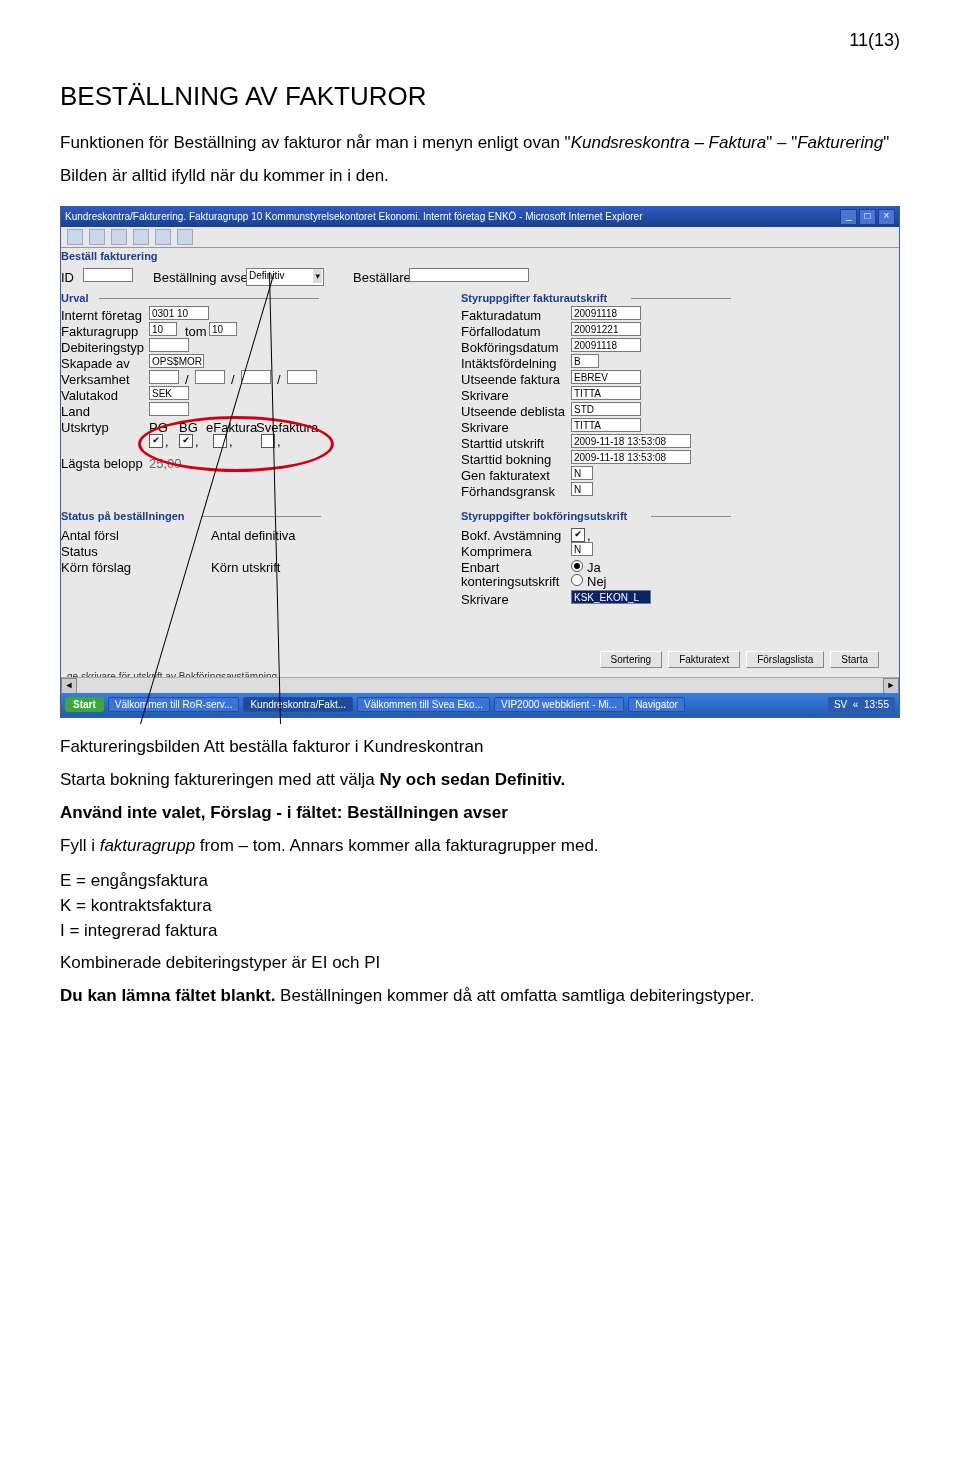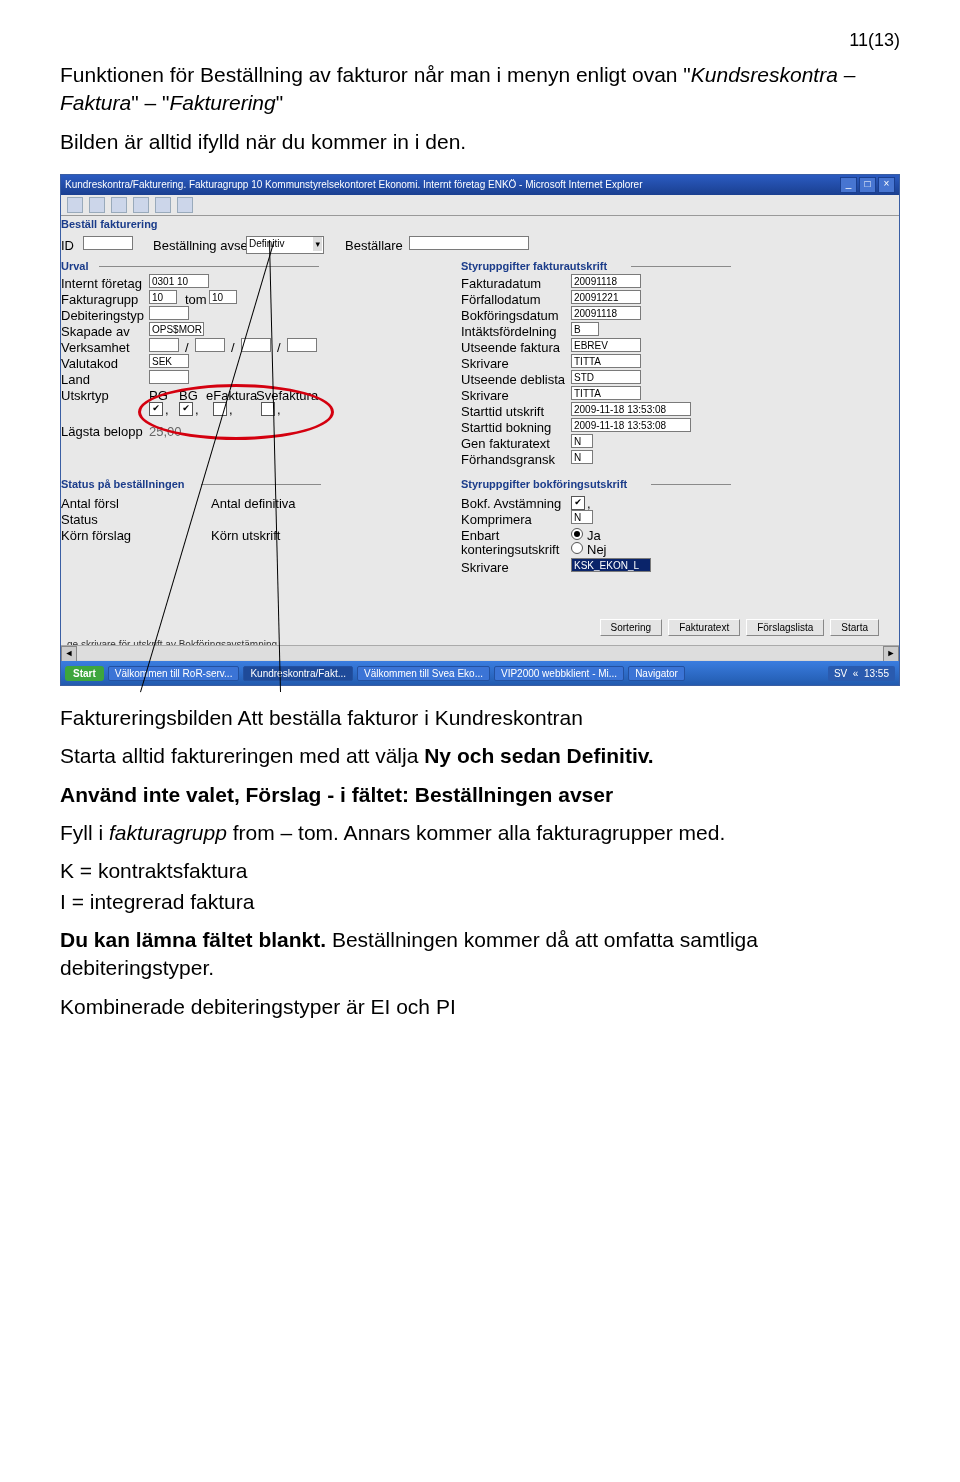--- a/index.html
+++ b/index.html
@@ -1,19 +1,19 @@
 <!DOCTYPE html>
 <html><head>
 <meta charset="utf-8">
 <style>
 html,body{margin:0;padding:0;font-family:Arial,Helvetica,sans-serif;background:#fff;color:#000}
 .page{width:960px;min-height:1482px;margin:0 auto;position:relative;padding:30px 60px 40px 60px;box-sizing:border-box}
 .page-num{text-align:right;font-size:18px}
 h1{font-size:26px;font-weight:normal;margin:30px 0 20px 0}
-p{font-size:21px;line-height:1.35;margin:10px 0}
+p{font-size:17px;line-height:1.35;margin:10px 0}
 .bold{font-weight:bold}
 .italic{font-style:italic}
 .screenshot{position:relative;width:840px;height:512px;margin:18px 0}
 .win{position:absolute;inset:0;border:1px solid #3a5ea3;background:#d6d6d6;font-size:10px;font-family:Tahoma,Arial,sans-serif}
 .titlebar{background:linear-gradient(#2b5bc1,#1a3f90);color:#fff;height:20px;line-height:20px;padding:0 4px;display:flex;justify-content:space-between;align-items:center}
 .titlebar .btns{display:flex;gap:2px}
 .titlebar .wb{width:15px;height:14px;background:#4775d1;border:1px solid #1a3f90;color:#fff;text-align:center;line-height:12px;font-size:10px}
 .toolbar{background:#e8e8e8;border-bottom:1px solid #999;height:20px;display:flex;align-items:center;gap:6px;padding:0 6px}
 .toolbar .tb{width:14px;height:14px;background:#ccd6ea;border:1px solid #9ab}
 .formarea{background:#e8e8e8;position:relative;height:440px;padding:4px 8px 0 8px}
@@ -42,20 +42,21 @@
 
 .anno-line{position:absolute;background:#000;height:1px;transform-origin:0 0}
 .ellipse{position:absolute;border:3px solid #d4000f;border-radius:50%}
 </style>
 </head>
 <body>
 
 <div class="page">
   <div class="page-num">11(13)</div>
 
+  <h1>BESTÄLLNING AV FAKTUROR</h1>
 
   <p>
     <span>Funktionen för Beställning av fakturor når man i menyn enligt ovan  "</span><span class="italic">Kundsreskontra – Faktura</span><span>" – "</span><span class="italic">Fakturering</span><span>"</span>
   </p>
   <p>Bilden är alltid ifylld när du kommer in i den.</p>
 
   <div class="screenshot">
     <div class="win">
 
       <div class="titlebar">
@@ -79,21 +80,21 @@
       <div class="formarea">
 
         <div class="sectitle" style="left:0;top:2px">Beställ fakturering</div>
 
         <span class="lbl" style="left:0;top:22px">ID</span>
         <div class="fld" style="left:22px;top:20px;width:50px"></div>
 
         <span class="lbl" style="left:92px;top:22px">Beställning avser</span>
         <div class="sel" style="left:185px;top:20px;width:72px">Definitiv</div>
 
-        <span class="lbl" style="left:284px;top:22px">Beställare</span>
+        <span class="lbl" style="left:292px;top:22px">Beställare</span>
         <div class="fld" style="left:348px;top:20px;width:120px"></div>
 
         <div class="sectitle" style="left:0;top:44px">Urval</div>
         <div class="fieldset-line" style="left:38px;top:50px;width:220px"></div>
 
         <span class="lbl" style="left:0;top:60px">Internt företag</span>
         <div class="fld" style="left:88px;top:58px;width:60px">0301 10</div>
 
         <span class="lbl" style="left:0;top:76px">Fakturagrupp</span>
         <div class="fld" style="left:88px;top:74px;width:28px">10</div>
@@ -250,25 +251,26 @@
 
     <div class="ellipse" style="left:78px;top:210px;width:190px;height:50px"></div>
 
     <div class="anno-line" style="left:80px;top:518px;width:470px;transform:rotate(-73.5deg)"></div>
 
     <div class="anno-line" style="left:220px;top:518px;width:452px;transform:rotate(-91.4deg)"></div>
   </div>
 
   <p>Faktureringsbilden Att beställa fakturor i Kundreskontran</p>
   <p>
-    <span>Starta alltid faktureringen med att välja </span><span class="bold">Ny och sedan Definitiv.</span>
+    <span>Starta bokning faktureringen med att välja </span><span class="bold">Ny och sedan Definitiv.</span>
   </p>
   <p class="bold">Använd inte valet, Förslag - i fältet:  Beställningen avser</p>
   <p>
     <span>Fyll i </span><span class="italic">fakturagrupp</span><span> from – tom. Annars kommer alla fakturagrupper med.</span>
   </p>
+  <p style="margin:12px 0 2px 0">E = engångsfaktura</p>
   <p style="margin:2px 0">K = kontraktsfaktura</p>
   <p style="margin:2px 0">I = integrerad faktura</p>
+  <p>Kombinerade debiteringstyper är EI och PI</p>
   <p>
     <span class="bold">Du kan lämna fältet blankt.</span><span> Beställningen kommer då att omfatta samtliga debiteringstyper.</span>
   </p>
-  <p>Kombinerade debiteringstyper är EI och PI</p>
 </div>
 
 </body></html>

